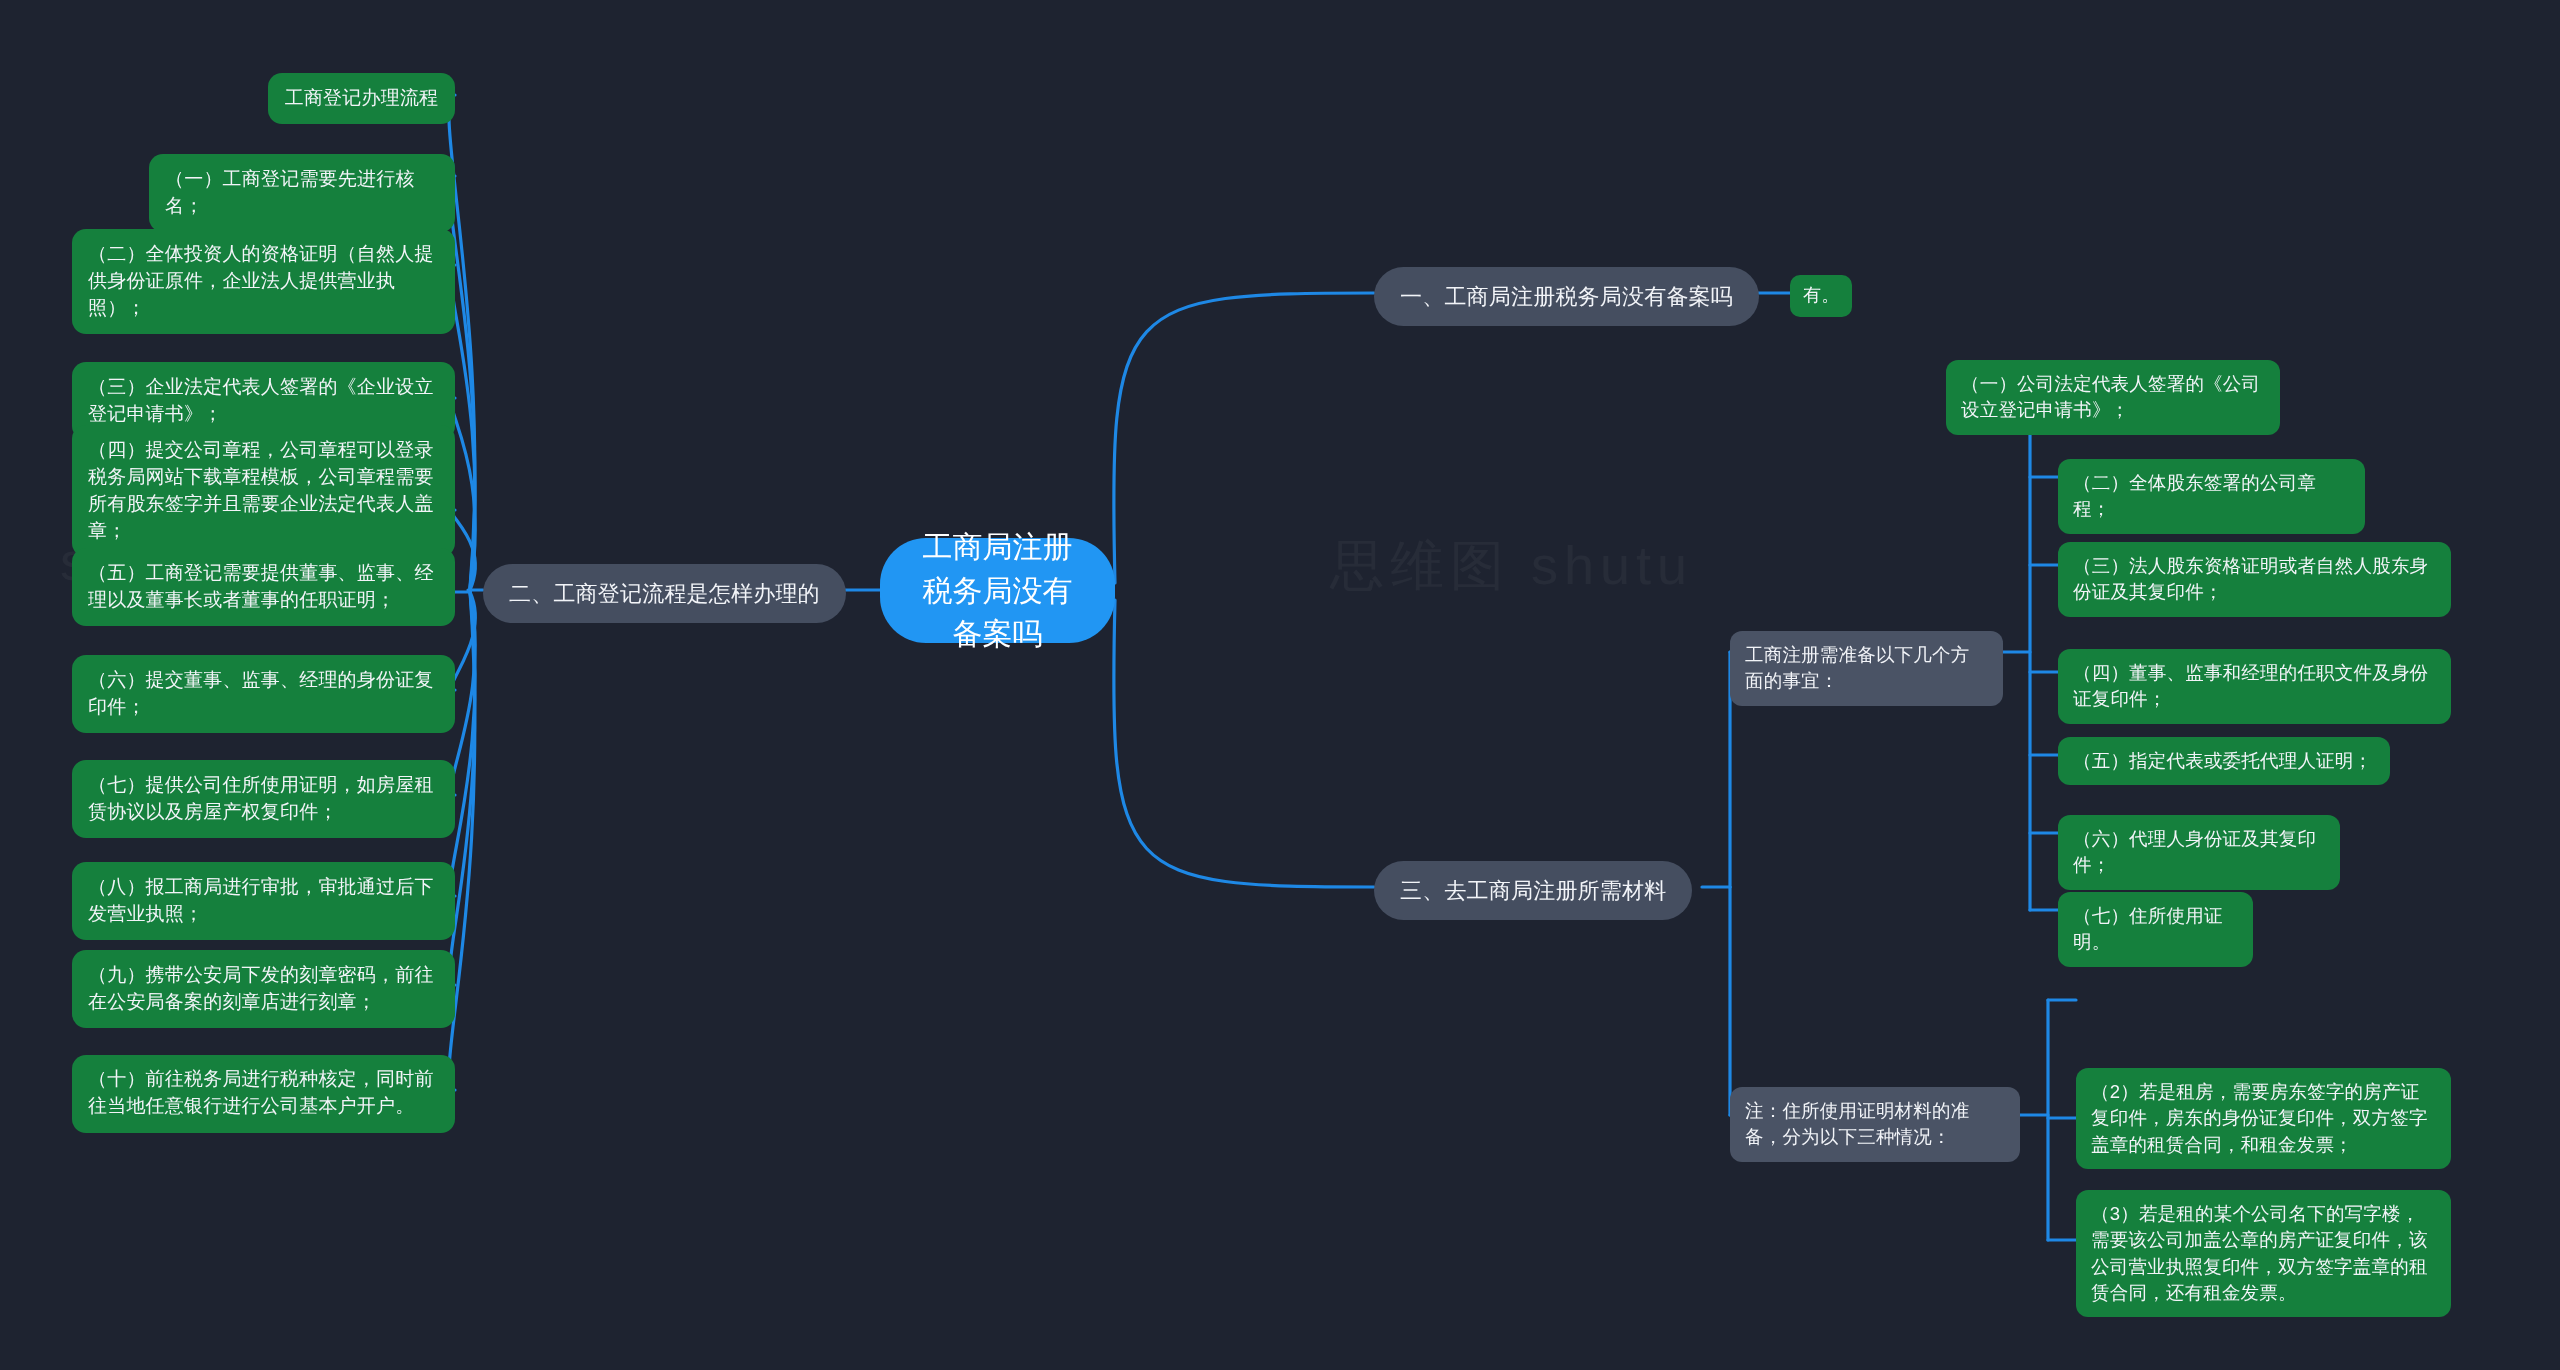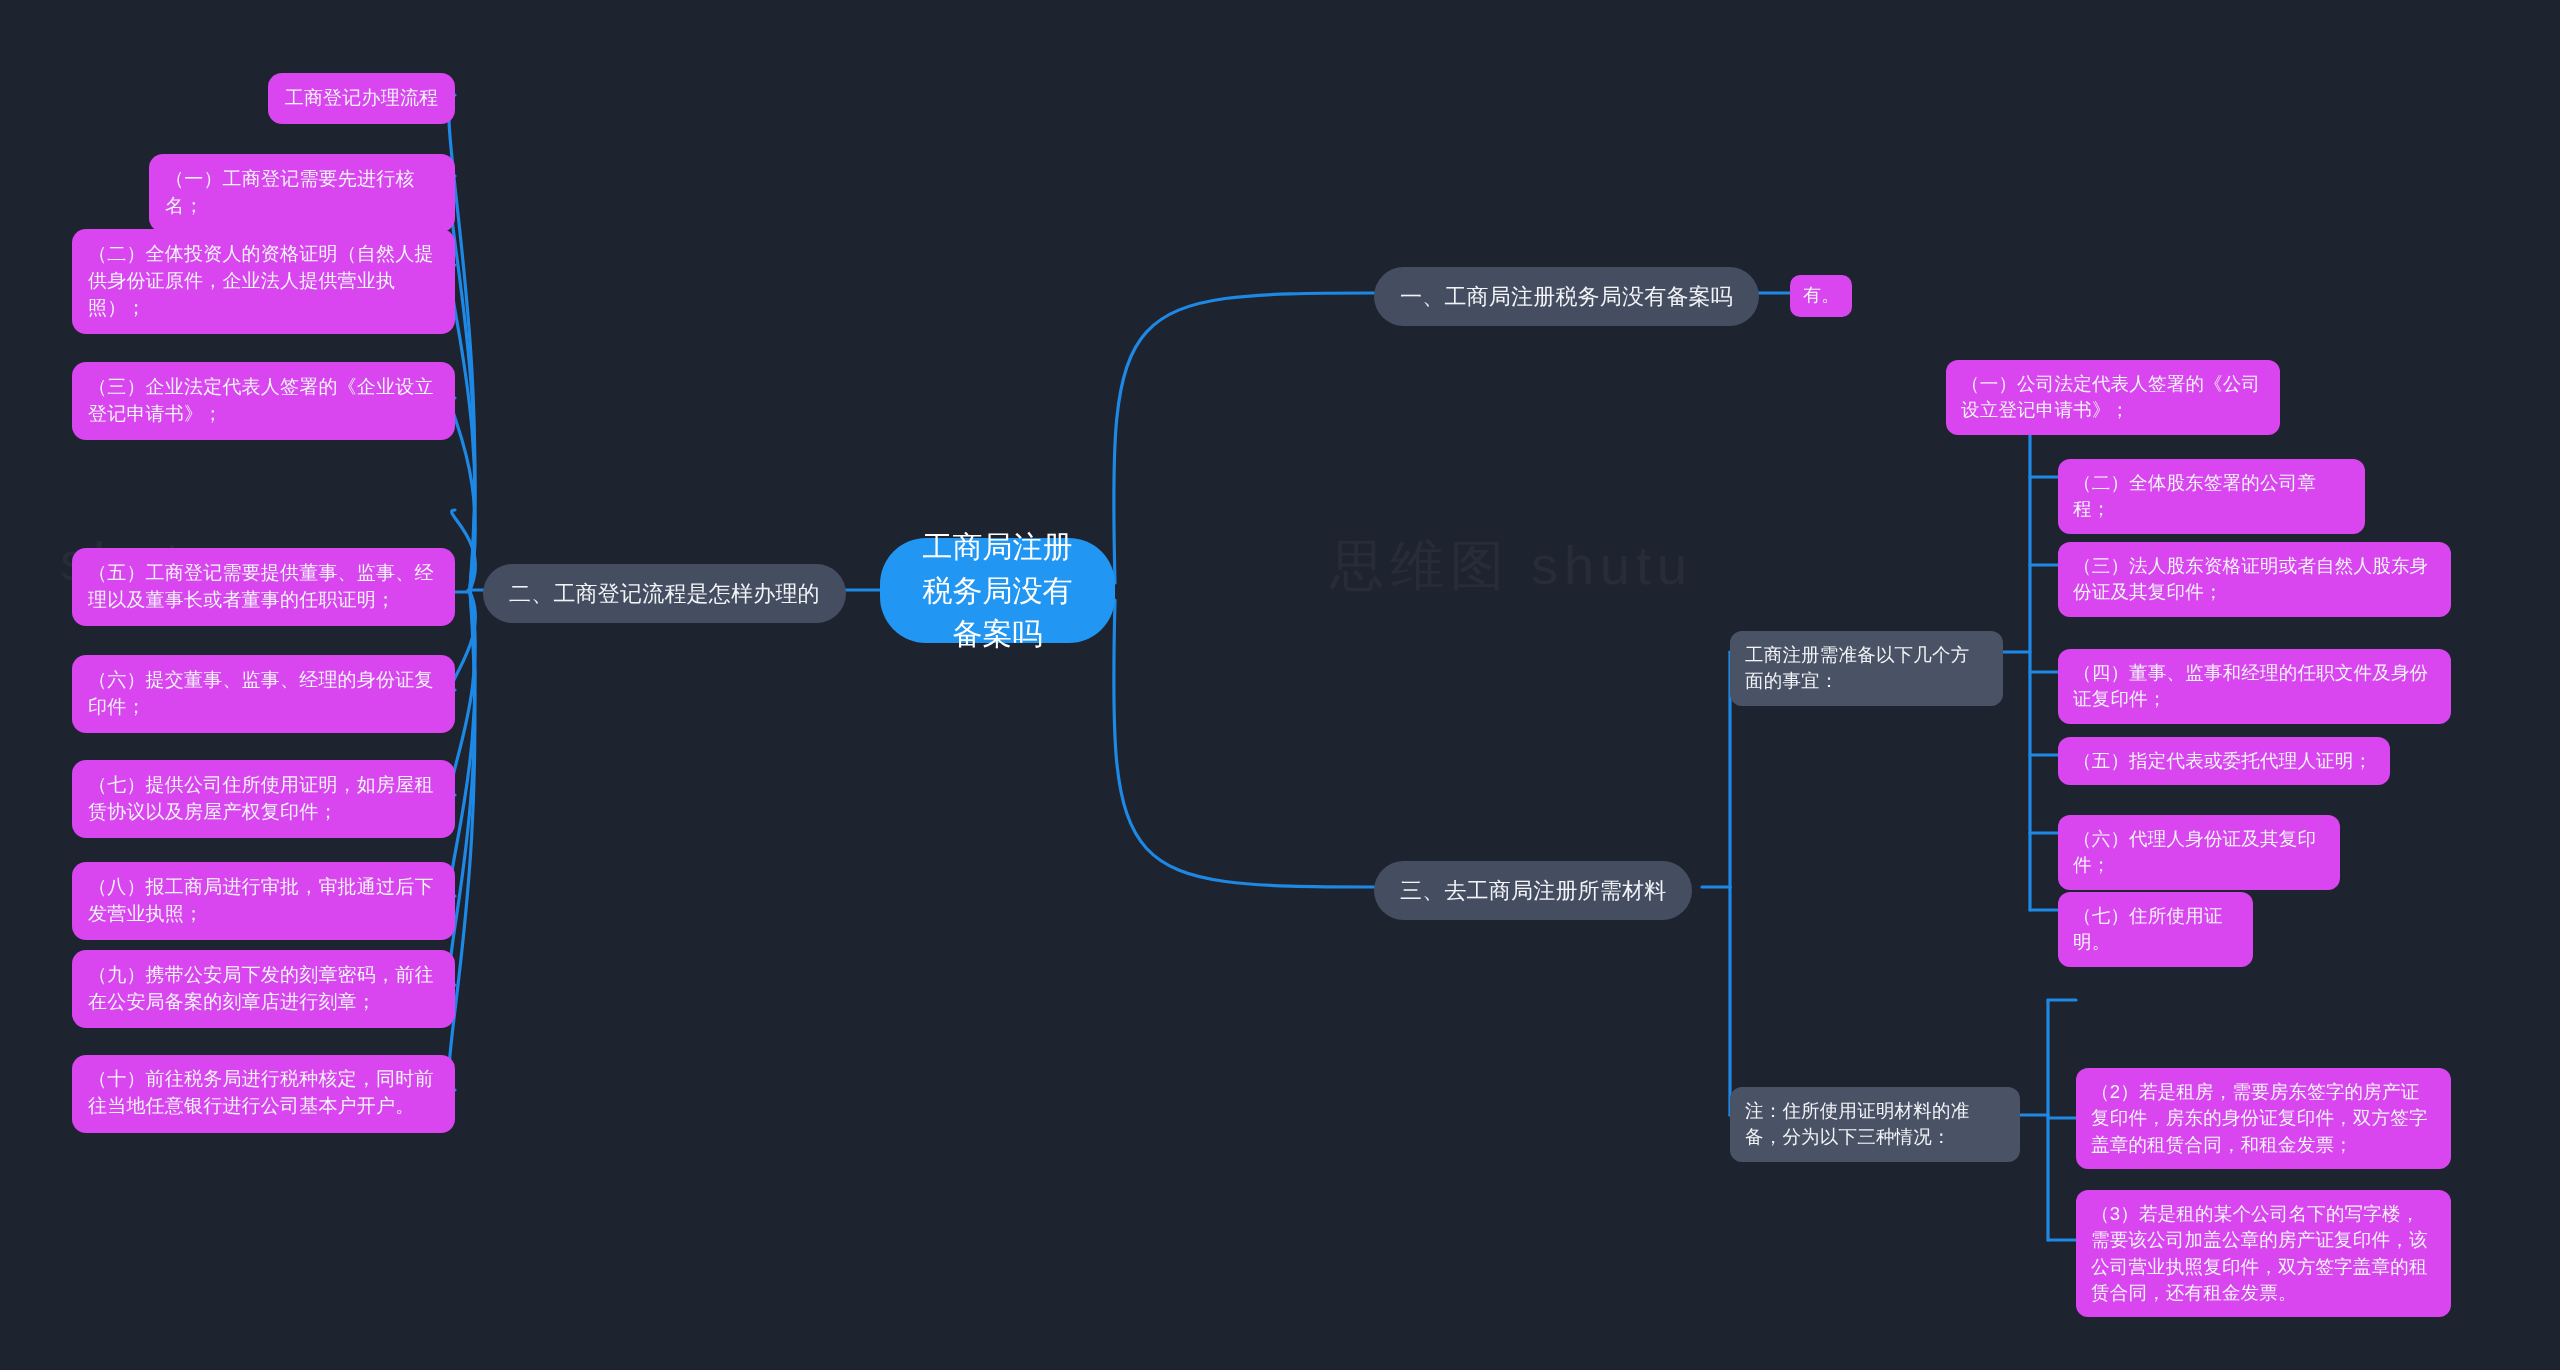--- a/index.html
+++ b/index.html
@@ -8,21 +8,21 @@
     background:#1e2330;
     font-family:"Liberation Sans","DejaVu Sans",sans-serif;
     overflow:hidden;
     position:relative;
   }
   #stage{position:absolute;left:0;top:0;width:2560px;height:1370px;}
   svg#wires{position:absolute;left:0;top:0;width:2560px;height:1370px;pointer-events:none;}
   .node{
     position:absolute;
     box-sizing:border-box;
-    background:#d946ef;
+    background:#15803d;
     color:#f2f4f8;
     border-radius:14px;
     padding:12px 16px;
     font-size:19px;
     line-height:1.42;
     letter-spacing:0.2px;
     text-align:left;
     z-index:3;
   }
   .node.sub{font-size:18.5px;border-radius:12px;padding:11px 15px;}
@@ -142,20 +142,23 @@
   </div>
   <div class="node" style="left:149px;top:154px;width:306px;">
     <span>（一）工商登记需要先进行核名；</span>
   </div>
   <div class="node" style="left:72px;top:229px;width:383px;">
     <span>（二）全体投资人的资格证明（自然人提供身份证原件，企业法人提供营业执照）；</span>
   </div>
   <div class="node" style="left:72px;top:362px;width:383px;">
     <span>（三）企业法定代表人签署的《企业设立登记申请书》；</span>
   </div>
+  <div class="node" style="left:72px;top:425px;width:383px;">
+    <span>（四）提交公司章程，公司章程可以登录税务局网站下载章程模板，公司章程需要所有股东签字并且需要企业法定代表人盖章；</span>
+  </div>
   <div class="node" style="left:72px;top:548px;width:383px;">
     <span>（五）工商登记需要提供董事、监事、经理以及董事长或者董事的任职证明；</span>
   </div>
   <div class="node" style="left:72px;top:655px;width:383px;">
     <span>（六）提交董事、监事、经理的身份证复印件；</span>
   </div>
   <div class="node" style="left:72px;top:760px;width:383px;">
     <span>（七）提供公司住所使用证明，如房屋租赁协议以及房屋产权复印件；</span>
   </div>
   <div class="node" style="left:72px;top:862px;width:383px;">

